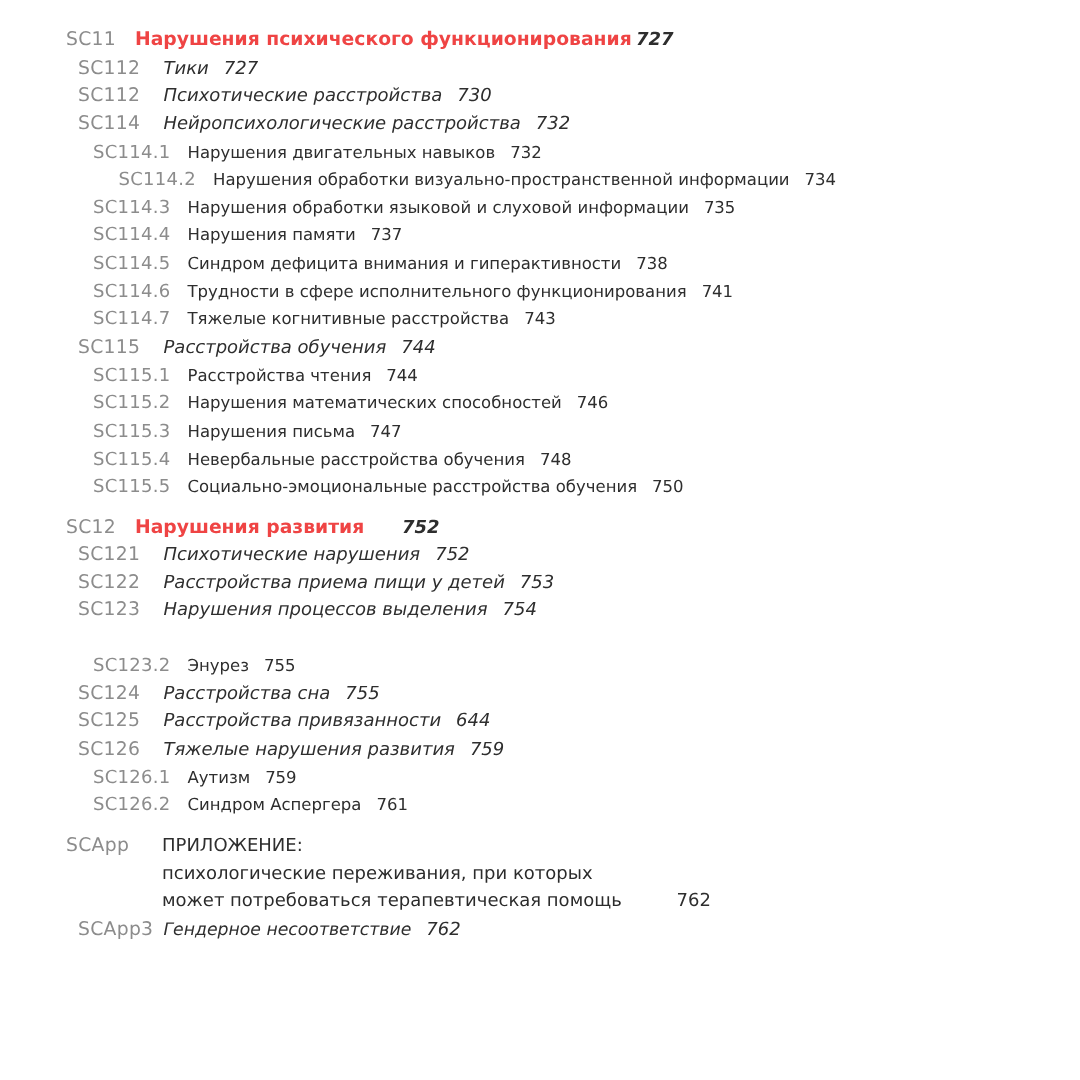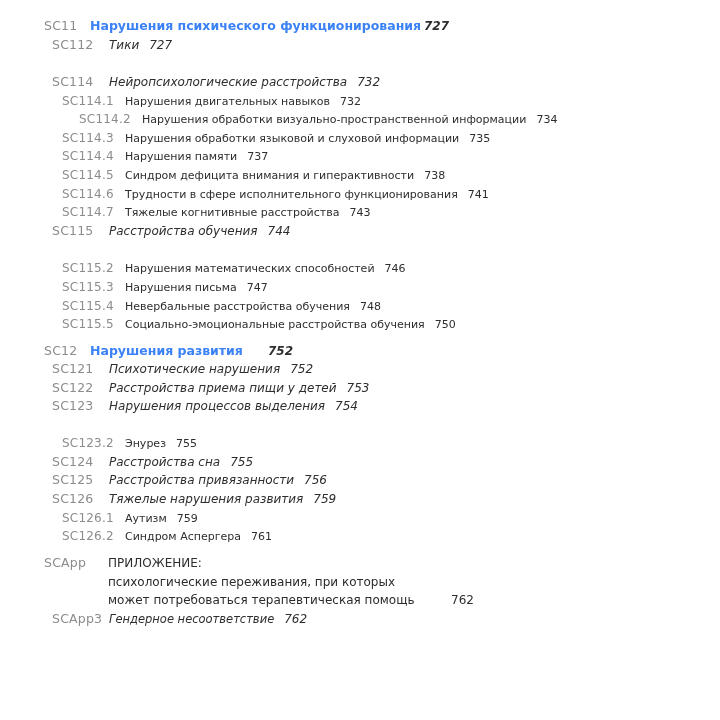--- a/index.html
+++ b/index.html
@@ -3,38 +3,41 @@
 <meta charset="utf-8">
 <style>
   html, body { margin: 0; padding: 0; background: #ffffff; }
   body { width: 720px; height: 720px; position: relative; overflow: hidden;
          font-family: "DejaVu Sans", sans-serif; color: #2b2b2b; }
   .toc { position: absolute; left: 0; top: 0; width: 720px; height: 720px; }
   .row { position: absolute; white-space: nowrap; font-size: 11.5px; line-height: 14px; }
   .code { color: #8c8c8c; display: inline-block; font-size: 12.5px; letter-spacing: 0.2px; }
   .title { color: #2e2e2e; }
   .page { color: #2e2e2e; margin-left: 10px; }
-  .lvl1 .title { font-size: 12.5px; font-weight: bold; color: #3b82f6; }
+  .lvl1 .title { font-size: 12.5px; font-weight: bold; color: #ef4444; }
   .lvl2 .title, .lvl2 .page { font-style: italic; font-size: 12px; }
   .lvl3 .title, .lvl3 .page { font-size: 11px; }
   .lvl3 .code { font-size: 12px; }
   .app-page { position: absolute; font-size: 12px; color: #2e2e2e; }
 </style>
 </head>
 <body>
 
 <div class="toc">
 
   <div class="row lvl1" style="left:44px;top:19px;">
     <span class="code" style="width:46px">SC11</span><span class="title">Нарушения психического функционирования</span>
   </div>
   <div class="app-page" style="left:424px;top:19px;font-weight:bold;font-style:italic;">727</div>
 
   <div class="row lvl2" style="left:52px;top:38px;">
     <span class="code" style="width:57px">SC112</span><span class="title">Тики</span><span class="page">727</span>
+  </div>
+  <div class="row lvl2" style="left:52px;top:56px;">
+    <span class="code" style="width:57px">SC112</span><span class="title">Психотические расстройства</span><span class="page">730</span>
   </div>
   <div class="row lvl2" style="left:52px;top:75px;">
     <span class="code" style="width:57px">SC114</span><span class="title">Нейропсихологические расстройства</span><span class="page">732</span>
   </div>
 
   <div class="row lvl3" style="left:62px;top:94px;">
     <span class="code" style="width:63px">SC114.1</span><span class="title">Нарушения двигательных навыков</span><span class="page">732</span>
   </div>
   <div class="row lvl3" style="left:79px;top:112px;">
     <span class="code" style="width:63px">SC114.2</span><span class="title">Нарушения обработки визуально-пространственной информации</span><span class="page">734</span>
@@ -52,20 +55,23 @@
     <span class="code" style="width:63px">SC114.6</span><span class="title">Трудности в сфере исполнительного функционирования</span><span class="page">741</span>
   </div>
   <div class="row lvl3" style="left:62px;top:205px;">
     <span class="code" style="width:63px">SC114.7</span><span class="title">Тяжелые когнитивные расстройства</span><span class="page">743</span>
   </div>
 
   <div class="row lvl2" style="left:52px;top:224px;">
     <span class="code" style="width:57px">SC115</span><span class="title">Расстройства обучения</span><span class="page">744</span>
   </div>
 
+  <div class="row lvl3" style="left:62px;top:243px;">
+    <span class="code" style="width:63px">SC115.1</span><span class="title">Расстройства чтения</span><span class="page">744</span>
+  </div>
   <div class="row lvl3" style="left:62px;top:261px;">
     <span class="code" style="width:63px">SC115.2</span><span class="title">Нарушения математических способностей</span><span class="page">746</span>
   </div>
   <div class="row lvl3" style="left:62px;top:280px;">
     <span class="code" style="width:63px">SC115.3</span><span class="title">Нарушения письма</span><span class="page">747</span>
   </div>
   <div class="row lvl3" style="left:62px;top:299px;">
     <span class="code" style="width:63px">SC115.4</span><span class="title">Невербальные расстройства обучения</span><span class="page">748</span>
   </div>
   <div class="row lvl3" style="left:62px;top:317px;">
@@ -86,21 +92,21 @@
   <div class="row lvl2" style="left:52px;top:399px;">
     <span class="code" style="width:57px">SC123</span><span class="title">Нарушения процессов выделения</span><span class="page">754</span>
   </div>
   <div class="row lvl3" style="left:62px;top:436px;">
     <span class="code" style="width:63px">SC123.2</span><span class="title">Энурез</span><span class="page">755</span>
   </div>
   <div class="row lvl2" style="left:52px;top:455px;">
     <span class="code" style="width:57px">SC124</span><span class="title">Расстройства сна</span><span class="page">755</span>
   </div>
   <div class="row lvl2" style="left:52px;top:473px;">
-    <span class="code" style="width:57px">SC125</span><span class="title">Расстройства привязанности</span><span class="page">756</span>
+    <span class="code" style="width:57px">SC125</span><span class="title">Расстройства привязанности</span><span class="page">644</span>
   </div>
   <div class="row lvl2" style="left:52px;top:492px;">
     <span class="code" style="width:57px">SC126</span><span class="title">Тяжелые нарушения развития</span><span class="page">759</span>
   </div>
   <div class="row lvl3" style="left:62px;top:511px;">
     <span class="code" style="width:63px">SC126.1</span><span class="title">Аутизм</span><span class="page">759</span>
   </div>
   <div class="row lvl3" style="left:62px;top:529px;">
     <span class="code" style="width:63px">SC126.2</span><span class="title">Синдром Аспергера</span><span class="page">761</span>
   </div>

